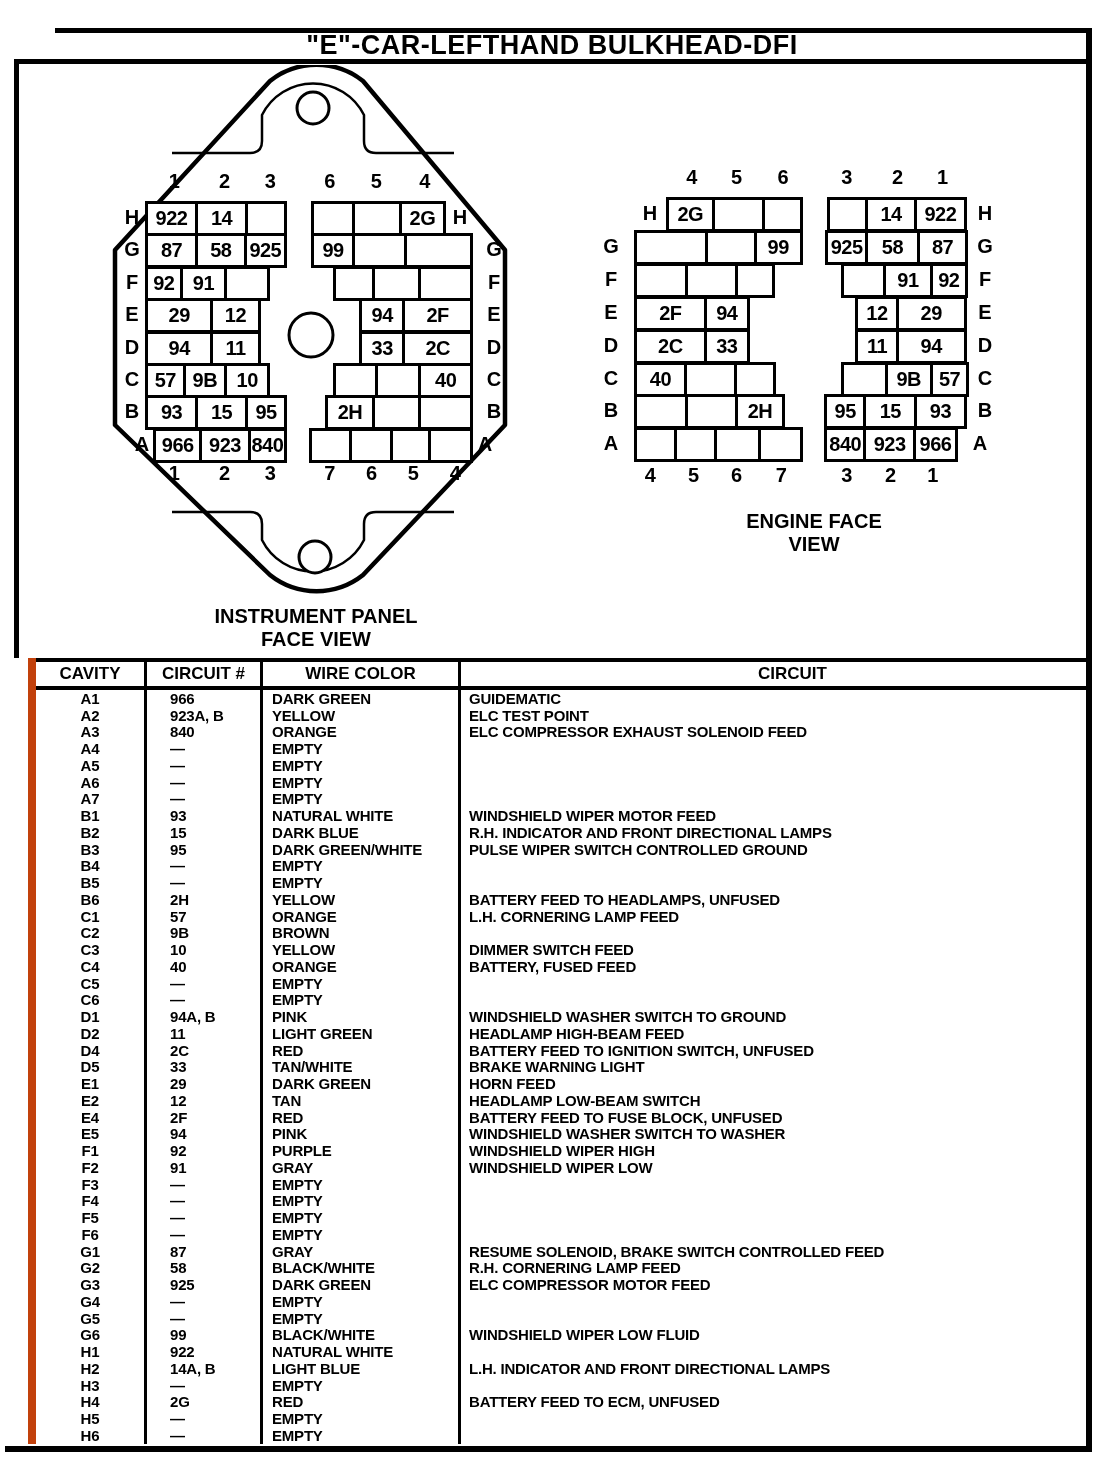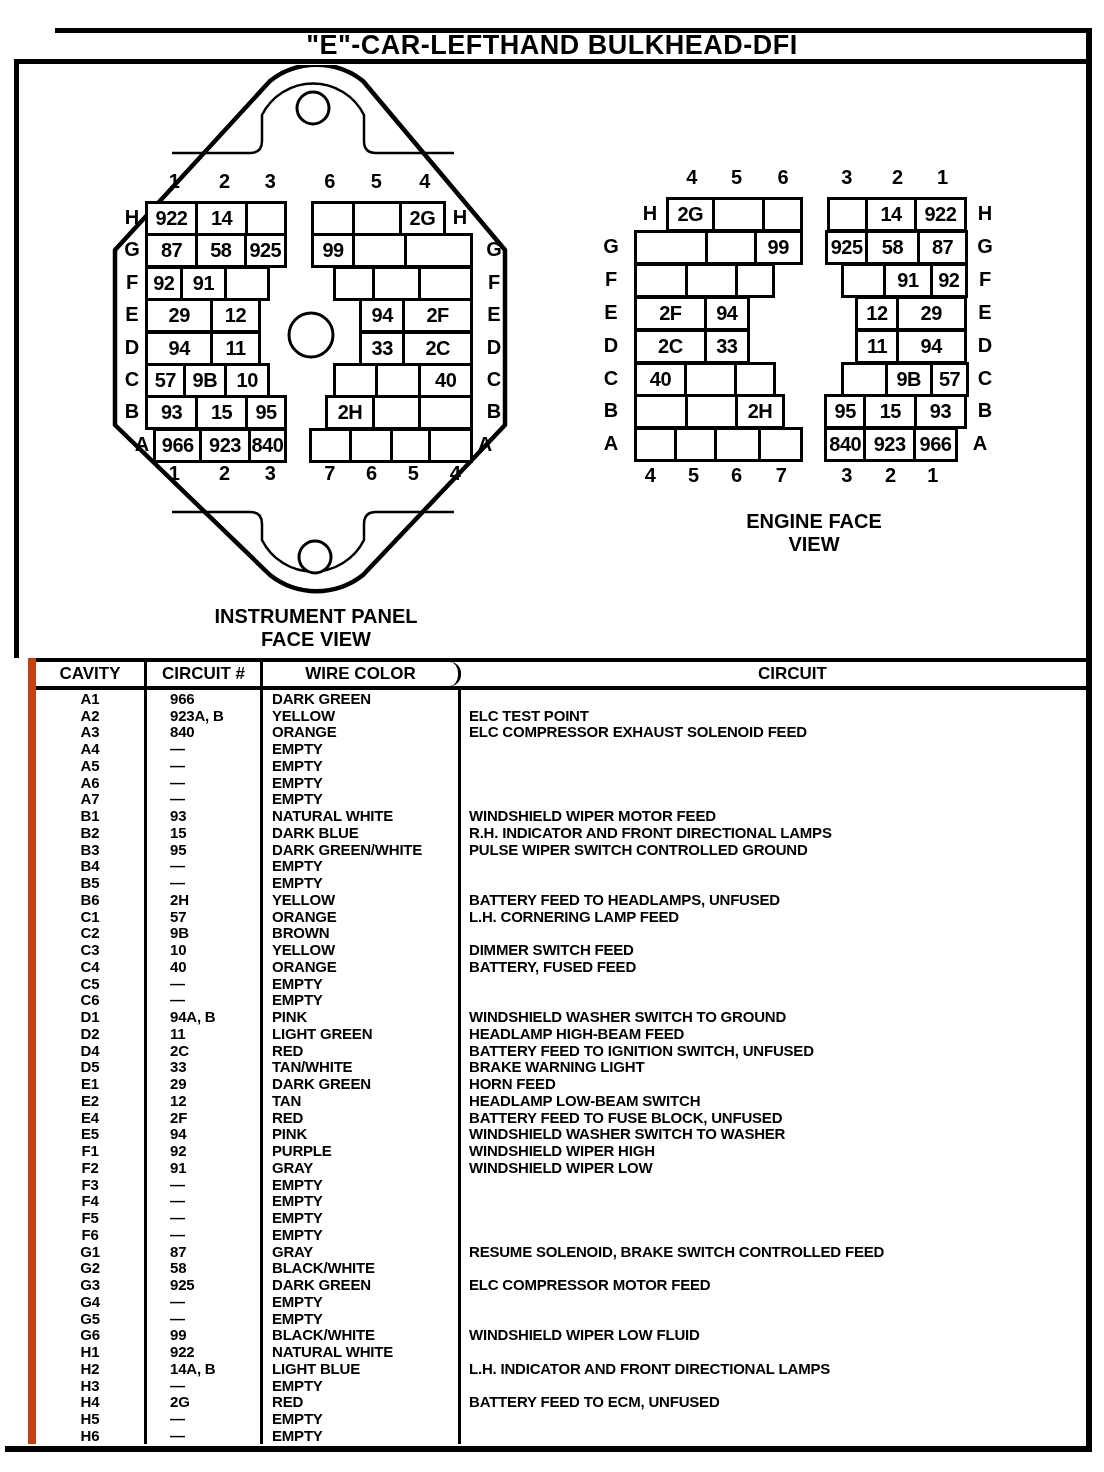--- a/index.html
+++ b/index.html
@@ -32,21 +32,21 @@
   .ip-cap1{left:146px;top:605px;}
   .ip-cap2{left:146px;top:628px;}
   .eng-cap1{left:644px;top:510px;}
   .eng-cap2{left:644px;top:533px;}
 
   
   .vtable{position:absolute;left:28px;top:658px;width:1060px;border-left:8px solid #c2410c;box-sizing:border-box;z-index:2;}
   .thead{display:flex;height:32px;border-top:4px solid #000;border-bottom:4px solid #000;box-sizing:border-box;font-size:17px;}
   .thead>div{display:flex;align-items:center;justify-content:center;height:100%;box-sizing:border-box;border-right:3px solid #000;}
   .thead>div:last-child{border-right:none;}
-  .h1{width:111px;} .h2{width:116px;} .h3{width:198px;border-radius:11px;} .h4{flex:1;padding-left:36px;}
+  .h1{width:111px;} .h2{width:116px;} .h3{width:198px;} .h4{flex:1;padding-left:36px;}
   .trow{display:flex;height:16.75px;font-size:15px;letter-spacing:-.2px;}
   .trow>div{height:100%;display:flex;align-items:center;box-sizing:border-box;white-space:nowrap;overflow:visible;}
   .c-cav{width:111px;justify-content:center;border-right:3px solid #000;}
   .c-cir{width:116px;padding-left:23px;border-right:3px solid #000;}
   .c-col{width:198px;padding-left:9px;border-right:3px solid #000;}
   .c-desc{flex:1;padding-left:8px;}
 </style>
 </head>
 <body>
 
@@ -76,20 +76,21 @@
       <div class="h1">CAVITY</div>
       <div class="h2">CIRCUIT #</div>
       <div class="h3">WIRE COLOR</div>
       <div class="h4">CIRCUIT</div>
     </div>
     <div id="tbody">
         <div class="trow">
           <div class="c-cav">A1</div>
           <div class="c-cir">966</div>
           <div class="c-col">DARK GREEN</div>
+          <div class="c-desc">GUIDEMATIC</div>
         </div>
         <div class="trow">
           <div class="c-cav">A2</div>
           <div class="c-cir">923A, B</div>
           <div class="c-col">YELLOW</div>
           <div class="c-desc">ELC TEST POINT</div>
         </div>
         <div class="trow">
           <div class="c-cav">A3</div>
           <div class="c-cir">840</div>
@@ -278,20 +279,21 @@
         <div class="trow">
           <div class="c-cav">G1</div>
           <div class="c-cir">87</div>
           <div class="c-col">GRAY</div>
           <div class="c-desc">RESUME SOLENOID, BRAKE SWITCH CONTROLLED FEED</div>
         </div>
         <div class="trow">
           <div class="c-cav">G2</div>
           <div class="c-cir">58</div>
           <div class="c-col">BLACK/WHITE</div>
+          <div class="c-desc">R.H. CORNERING LAMP FEED</div>
         </div>
         <div class="trow">
           <div class="c-cav">G3</div>
           <div class="c-cir">925</div>
           <div class="c-col">DARK GREEN</div>
           <div class="c-desc">ELC COMPRESSOR MOTOR FEED</div>
         </div>
         <div class="trow">
           <div class="c-cav">G4</div>
           <div class="c-cir">—</div>

